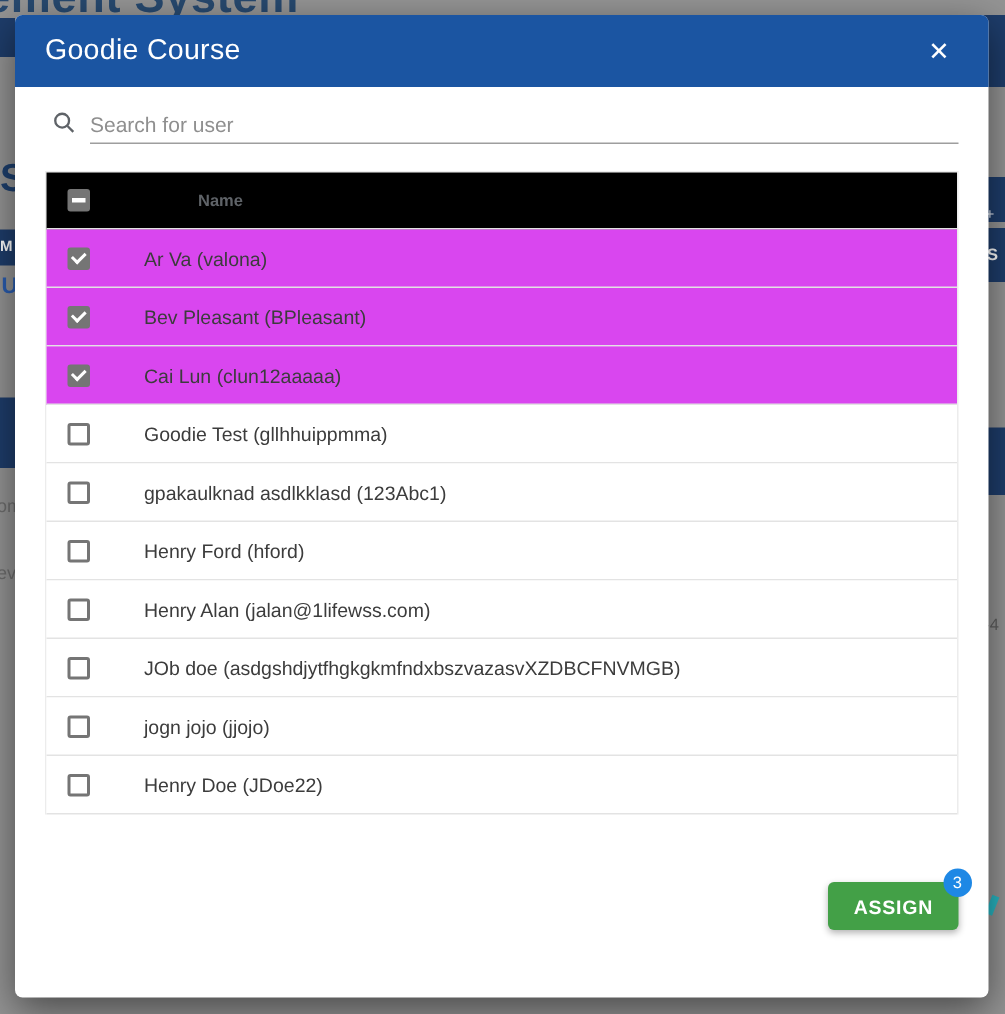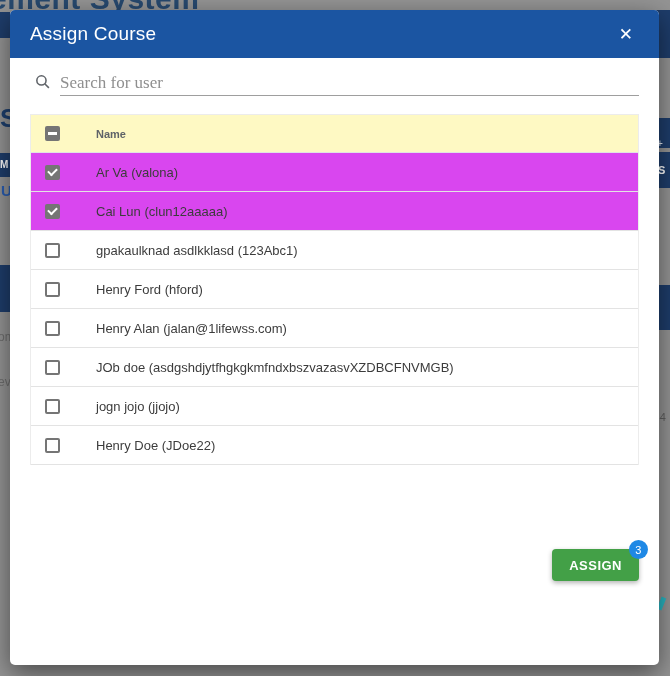--- a/index.html
+++ b/index.html
@@ -65,33 +65,33 @@
     color: #fff; font-size: 17px; line-height: 1; padding: 2px;
     font-family: "Liberation Sans", sans-serif;
   }
   .modal-body { flex: 1; padding: 0 20px; display: flex; flex-direction: column; }
 
   
   .search-row { margin-top: 12px; height: 26px; display: flex; align-items: flex-start; }
   .search-icon { width: 17px; height: 17px; margin: 3px 9px 0 4px; flex: 0 0 auto; }
   .search-input {
     flex: 1; border: none; border-bottom: 1px solid #9e9e9e;
-    font-size: 17px; color: #333; height: 26px; outline: none;
-    font-family: Liberation Serif, serif; background: transparent;
+    font-size: 14px; color: #333; height: 26px; outline: none;
+    font-family: Liberation Sans, sans-serif; background: transparent;
   }
   .search-input::placeholder { color: #8f8f8f; opacity: 1; }
 
   
   .user-table { margin-top: 18px; border: 1px solid #ececec; border-bottom: none; }
   .t-row {
     display: flex; align-items: center; height: 39px;
     padding-left: 14px; border-bottom: 1px solid #e3e3e3; background: #fff;
   }
   .t-row.checked-row { background: #d946ef; }
-  .t-head { height: 38px; background: #fef9c3; }
+  .t-head { height: 38px; background: #000000; gap: 36px; }
   .cb-cell { width: 51px; display: flex; align-items: center; flex: 0 0 51px; }
   .name-head { font-size: 11px; font-weight: bold; color: #5f6368; }
   .row-name { font-size: 13px; color: #3c3c3c; }
 
   
   .cb { width: 15px; height: 15px; border-radius: 2px; position: relative; cursor: pointer; }
   .cb.unchecked { border: 2px solid #757575; background: #fff; }
   .cb.checked { background: #757575; }
   .cb.checked::after {
     content: ''; position: absolute; left: 3px; top: 3px;
@@ -136,21 +136,21 @@
   <div class="bg-frag bg-om">om</div>
   <div class="bg-frag bg-ev">ev</div>
   <div class="bg-frag bg-r-box1">+</div>
   <div class="bg-frag bg-r-box2">S</div>
   <div class="bg-frag bg-r-box3"></div>
   <div class="bg-frag bg-pagination">1-4</div>
   <div class="bg-frag bg-teal-mark"></div>
 
   <div class="modal">
     <div class="modal-header">
-      <span class="modal-title">Assign Course</span>
+      <span class="modal-title">Goodie Course</span>
       <button class="close-btn">✕</button>
     </div>
 
     <div class="modal-body">
 
       <div class="search-row">
         <svg class="search-icon" viewBox="0 0 24 24" fill="none" stroke="#5f6368" stroke-width="2.2">
           <circle cx="10.5" cy="10.5" r="6.5"></circle>
           <line x1="15.5" y1="15.5" x2="21" y2="21"></line>
         </svg>
@@ -168,21 +168,33 @@
             <div class="t-row checked-row">
     <div class="cb-cell">
       <span class="cb checked"></span>
     </div>
     <span class="row-name">Ar Va (valona)</span>
   </div>
             <div class="t-row checked-row">
     <div class="cb-cell">
       <span class="cb checked"></span>
     </div>
+    <span class="row-name">Bev Pleasant (BPleasant)</span>
+  </div>
+            <div class="t-row checked-row">
+    <div class="cb-cell">
+      <span class="cb checked"></span>
+    </div>
     <span class="row-name">Cai Lun (clun12aaaaa)</span>
+  </div>
+            <div class="t-row">
+    <div class="cb-cell">
+      <span class="cb unchecked"></span>
+    </div>
+    <span class="row-name">Goodie Test (gllhhuippmma)</span>
   </div>
             <div class="t-row">
     <div class="cb-cell">
       <span class="cb unchecked"></span>
     </div>
     <span class="row-name">gpakaulknad asdlkklasd (123Abc1)</span>
   </div>
             <div class="t-row">
     <div class="cb-cell">
       <span class="cb unchecked"></span>

